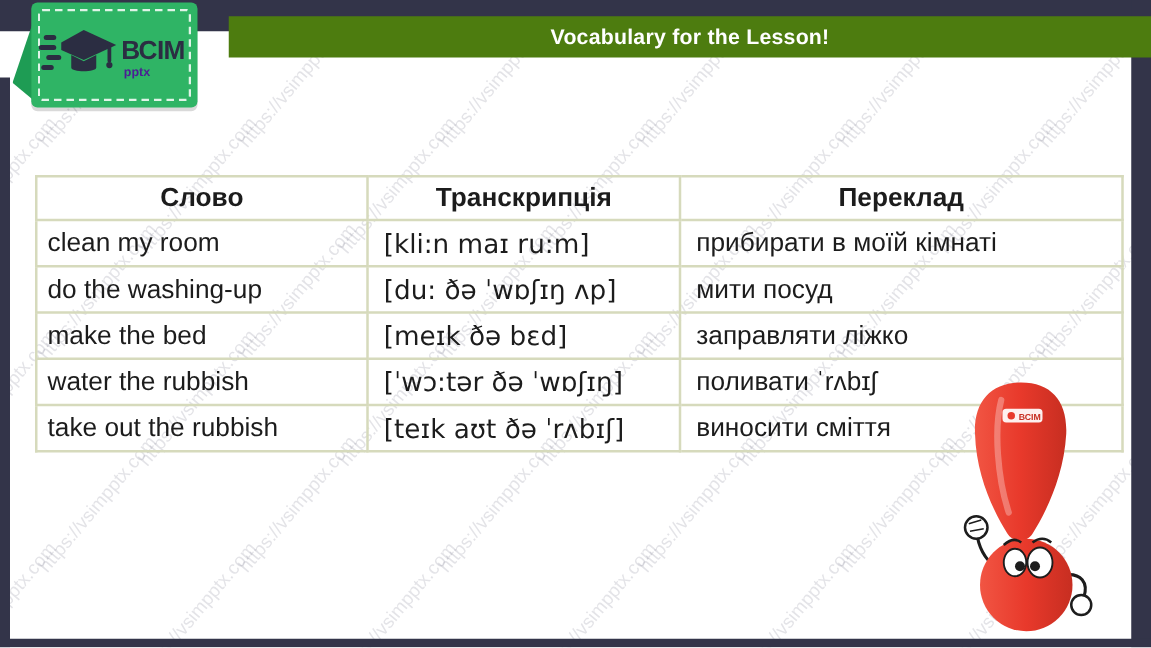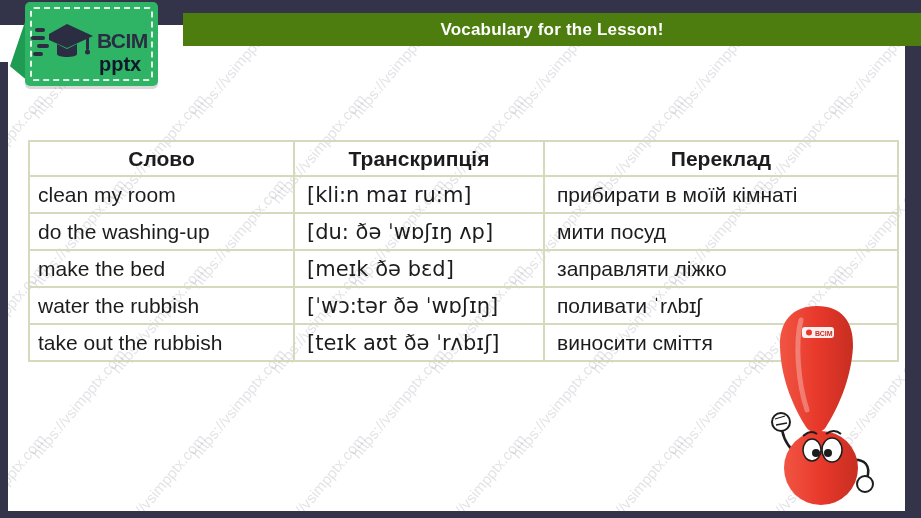--- a/index.html
+++ b/index.html
@@ -39,22 +39,22 @@
   .logo-badge .dash {
     position:absolute; left:5px; top:5px; right:5px; bottom:5px;
     border:2px dashed rgba(255,255,255,0.85); border-radius:4px;
   }
   .logo-cap { position:absolute; left:6px; top:16px; }
   .logo-text  {
     position:absolute; left:72px; top:28px; color:#2b2d42;
     font-weight:bold; font-size:21px; line-height:21px; letter-spacing:-0.5px;
   }
   .logo-sub {
-    position:absolute; left:74px; top:51px; color:#0f172a;
-    font-weight:bold; font-size:20px;
+    position:absolute; left:74px; top:51px; color:#4c1d95;
+    font-weight:bold; font-size:10px;
   }
 
   
   table.vocab {
     position:absolute; left:28px; top:140px;
     border-collapse:collapse; table-layout:fixed;
     width:869px;
   }
   table.vocab td, table.vocab th { border:2px solid #d6dabc; color:#1c1c1c; }
   table.vocab th { height:35px; font-size:21px; font-weight:bold; text-align:center; }

